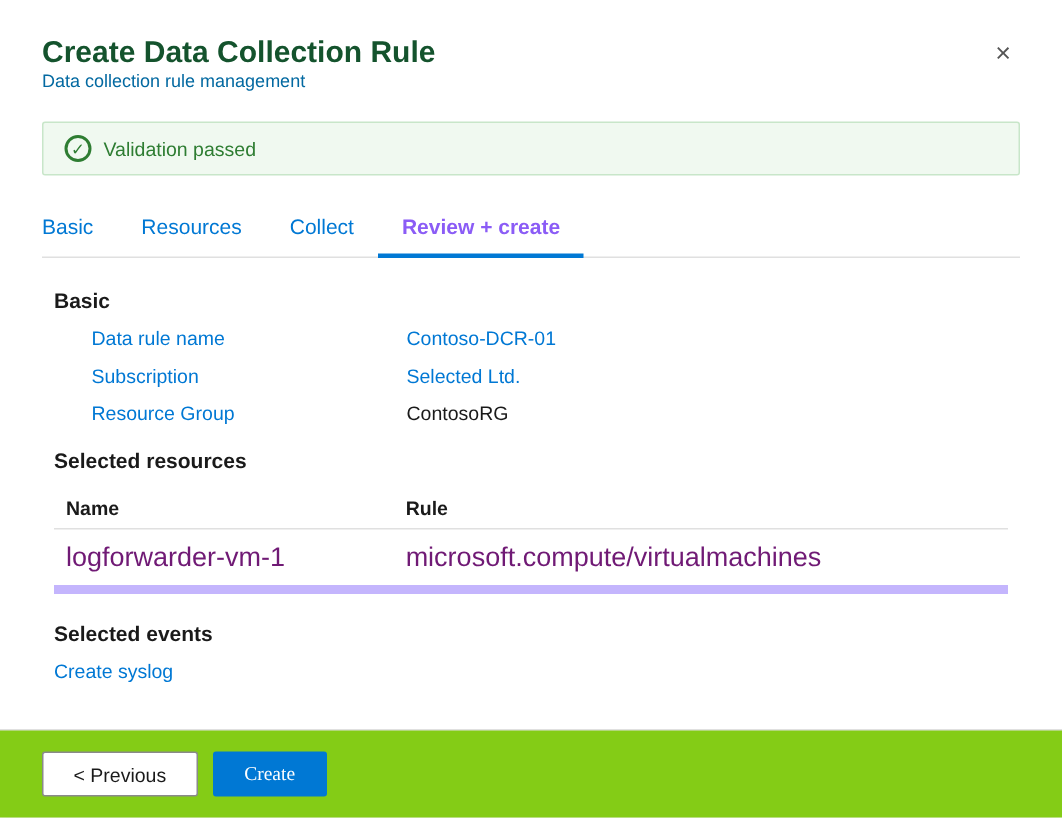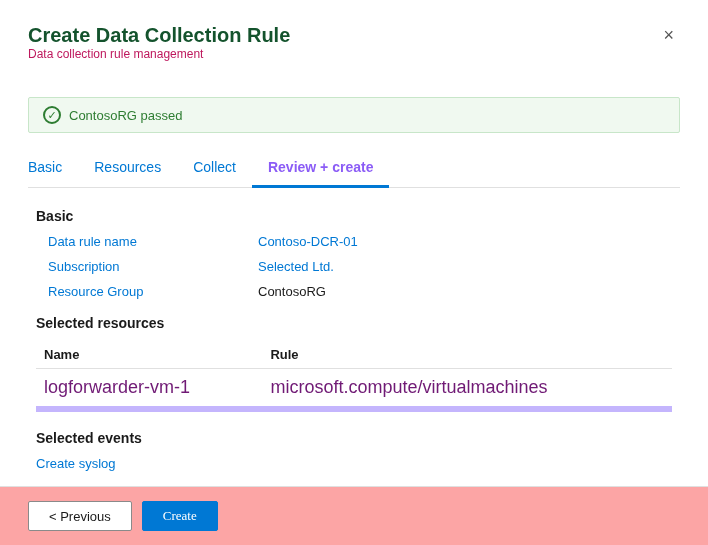--- a/index.html
+++ b/index.html
@@ -35,22 +35,22 @@
       background: none;
       border: none;
       font-size: 18px;
       cursor: pointer;
       color: #555;
       padding: 2px 6px;
       line-height: 1;
     }
     .dialog-subtitle {
       font-size: 12px;
-      color: #be185d;
-      margin-bottom: 32px;
+      color: #0369a1;
+      margin-bottom: 16px;
     }
     .validation-banner {
       display: flex;
       align-items: center;
       gap: 8px;
       background: #f0f9f0;
       border: 1px solid #c8e6c9;
       border-radius: 2px;
       padding: 8px 14px;
       margin-bottom: 18px;
@@ -111,20 +111,21 @@
       display: flex;
       align-items: baseline;
       margin-bottom: 10px;
       padding-left: 12px;
     }
     .field-label {
       width: 210px;
       font-size: 13px;
       color: #0078d4;
       flex-shrink: 0;
+      margin-left: 13px;
     }
     .field-value {
       font-size: 13px;
       color: #0078d4;
     }
     .field-value.plain {
       color: #1a1a1a;
     }
     .resources-section {
       margin-top: 16px;
@@ -161,21 +162,21 @@
     }
     .footer {
       position: absolute;
       bottom: 0;
       left: 0;
       right: 0;
       border-top: 1px solid #e0e0e0;
       padding: 14px 28px;
       display: flex;
       gap: 10px;
-      background: #fca5a5;
+      background: #84cc16;
     }
     .btn-previous {
       background: #fff;
       border: 1px solid #8a8a8a;
       color: #1a1a1a;
       padding: 6px 20px;
       font-size: 13px;
       cursor: pointer;
       border-radius: 2px;
     }
@@ -197,21 +198,21 @@
   <div class="dialog-header">
     <div>
       <div class="dialog-title">Create Data Collection Rule</div>
       <div class="dialog-subtitle">Data collection rule management</div>
     </div>
     <button class="close-btn">×</button>
   </div>
 
   <div class="validation-banner">
     <div class="validation-icon">✓</div>
-    <span>ContosoRG passed</span>
+    <span>Validation passed</span>
   </div>
 
   <div class="tabs">
     <button class="tab">Basic</button>
     <button class="tab">Resources</button>
     <button class="tab">Collect</button>
     <button class="tab active">Review + create</button>
   </div>
 
   <div class="content-area">

